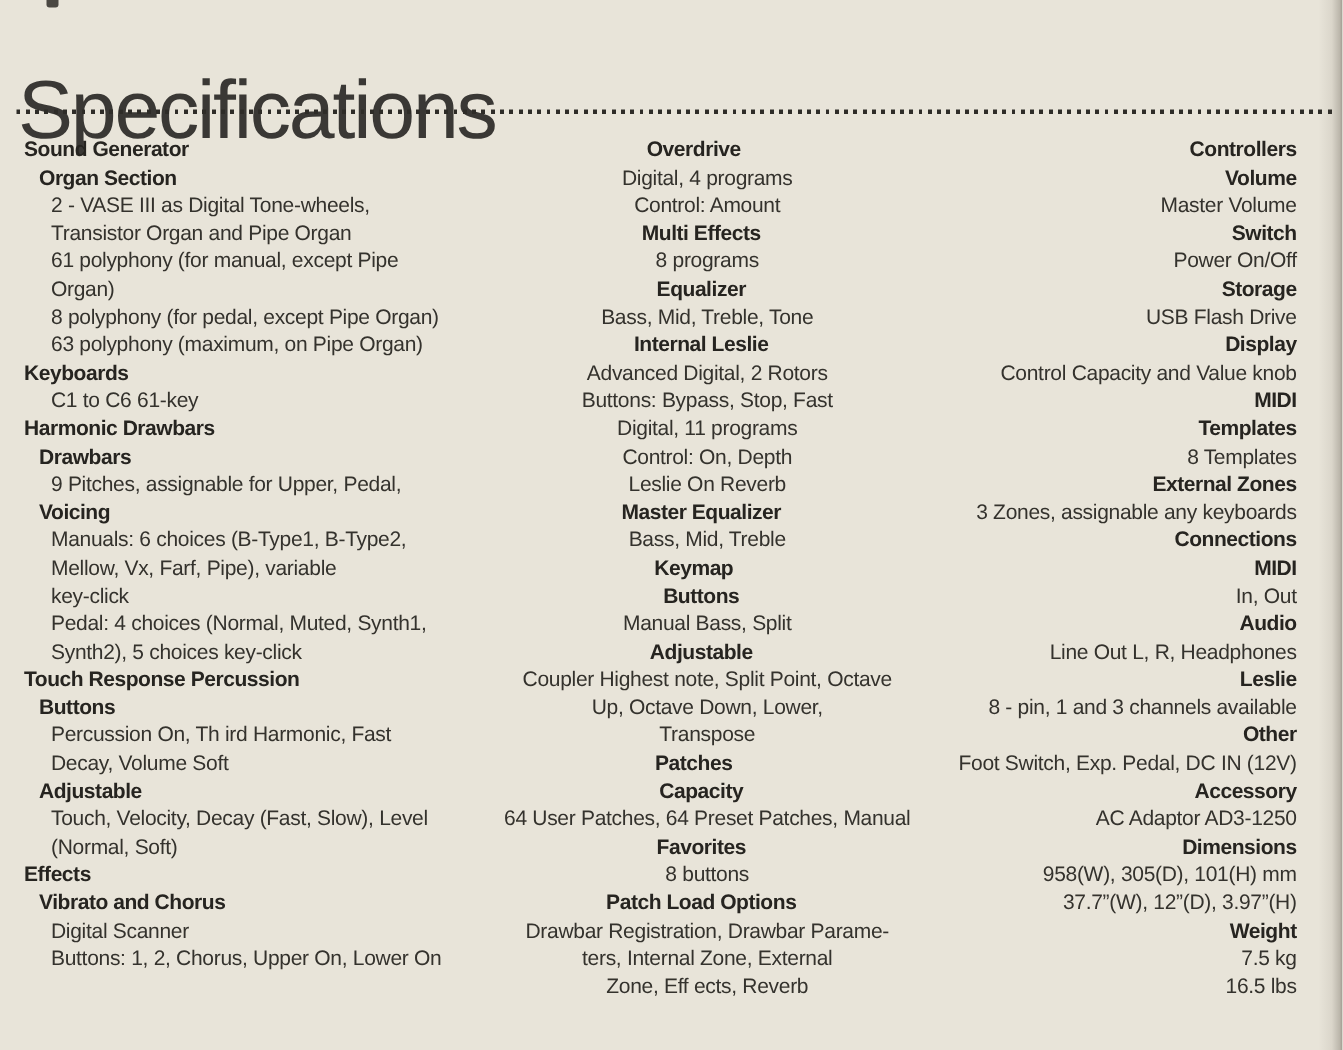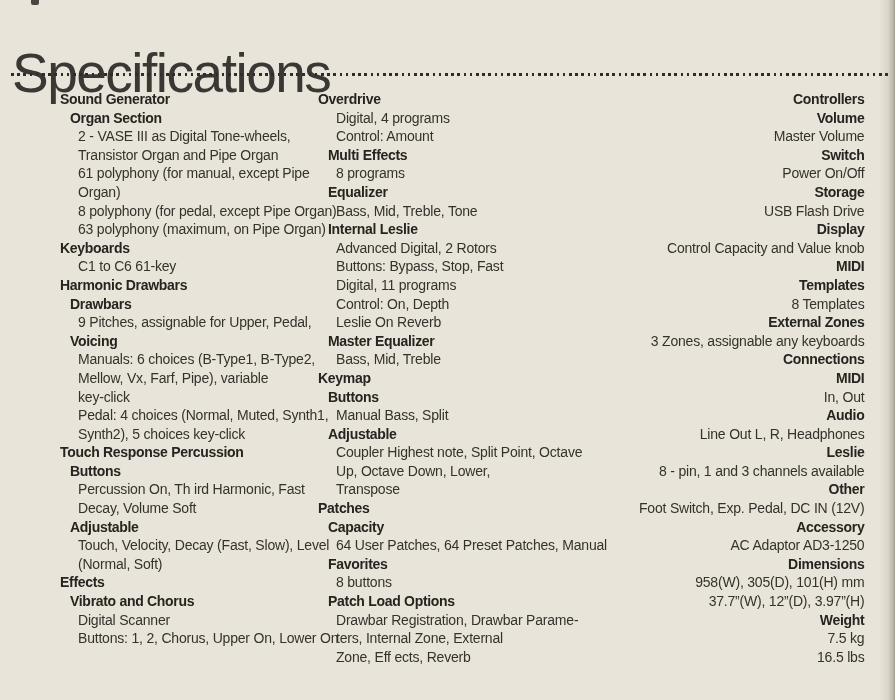--- a/index.html
+++ b/index.html
@@ -67,22 +67,22 @@
   }
   .col {
     position: absolute;
     top: 0;
     font-size: 14px;
     line-height: 18.6px;
     letter-spacing: -0.2px;
     color: #34322d;
     white-space: nowrap;
   }
-  .col1 { left: 16px; margin-left: 44px; }
-  .col2 { left: 318px; }
+  .col1 { left: 16px; }
+  .col2 { left: 318px; text-align: center; }
   .col3 { left: 621px; text-align: right; }
   .line.l1 { padding-left: 0; }
   .line.l2 { padding-left: 10px; }
   .line.l3 { padding-left: 18px; }
   .line.b {
     font-weight: bold;
     color: #262420;
     letter-spacing: -0.3px;
   }
 </style>

